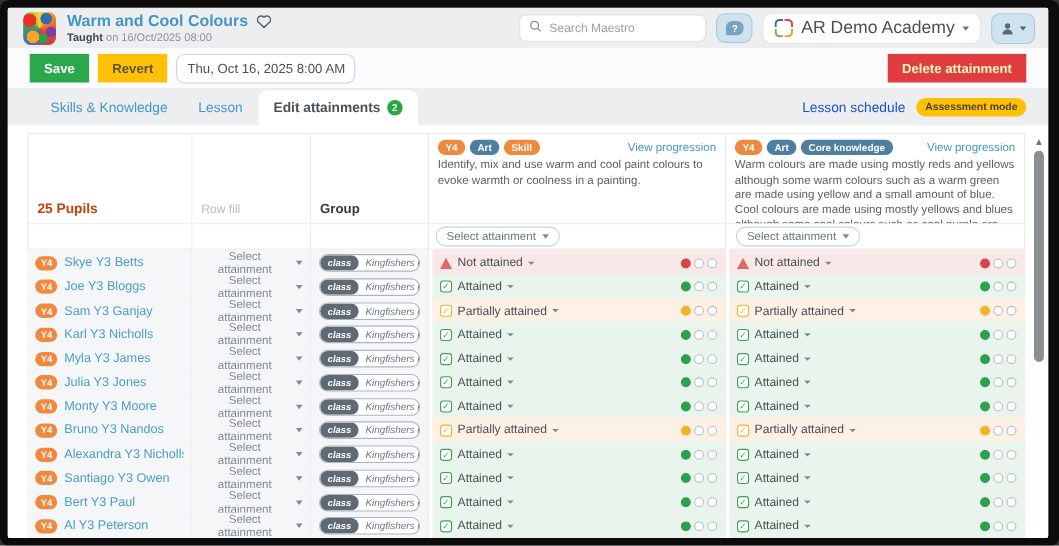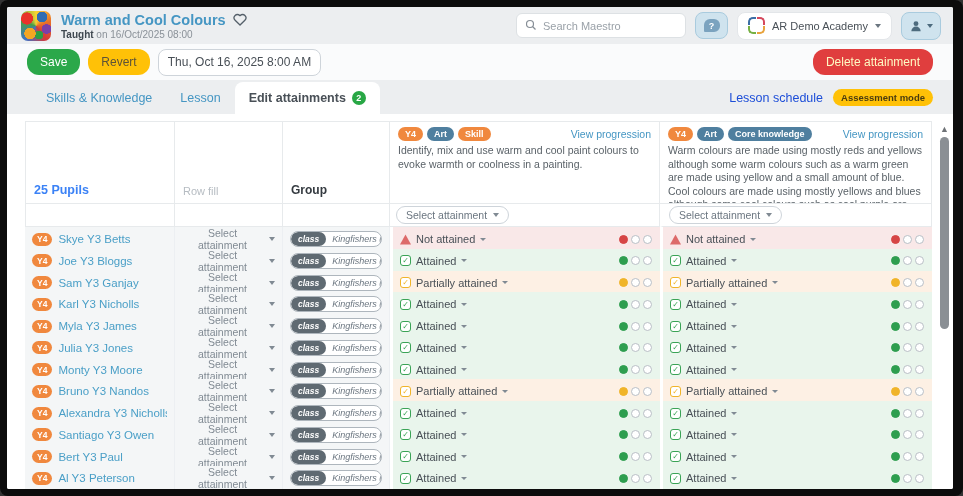--- a/index.html
+++ b/index.html
@@ -40,31 +40,31 @@
             color:#fff; font-size:9px; font-weight:bold; display:flex;
             align-items:center; justify-content:center; }
   .academy-btn { height:28px; background:#fff; border:1px solid #e3e6e9; border-radius:8px;
                  display:flex; align-items:center; gap:7px; padding:0 10px; cursor:pointer; }
   .academy-logo { width:17px; height:17px; position:relative; }
   .academy-logo span { position:absolute; width:8px; height:8px; }
   .al-tl { top:0; left:0; border-top:2.5px solid #3b6ea5; border-left:2.5px solid #3b6ea5; border-top-left-radius:5px; }
   .al-tr { top:0; right:0; border-top:2.5px solid #d5485d; border-right:2.5px solid #d5485d; border-top-right-radius:5px; }
   .al-bl { bottom:0; left:0; border-bottom:2.5px solid #76b043; border-left:2.5px solid #76b043; border-bottom-left-radius:5px; }
   .al-br { bottom:0; right:0; border-bottom:2.5px solid #e8a33d; border-right:2.5px solid #e8a33d; border-bottom-right-radius:5px; }
-  .academy-name { font-size:11px; color:#495057; }
+  .academy-name { font-size:16px; color:#495057; }
   .user-btn { width:40px; height:28px; background:#cfe3ee; border:1px solid #a9cbde;
               border-radius:8px; display:flex; align-items:center; justify-content:center;
               gap:4px; cursor:pointer; color:#4d6b7e; }
   .caret { display:inline-block; width:0; height:0; border-left:3.5px solid transparent;
            border-right:3.5px solid transparent; border-top:4px solid currentColor; }
 
   
   .toolbar { height:36px; background:#fafbfc; display:flex; align-items:center;
              padding:0 20px; gap:8px; flex:none; }
-  .btn { border:none; border-radius:12px; font-size:12px; font-weight:normal;
+  .btn { border:none; border-radius:0; font-size:12px; font-weight:bold;
          padding:6px 13px; cursor:pointer; font-family:"Liberation Sans", sans-serif; }
   .btn-save { background:#2ba84a; color:#fff; }
   .btn-revert { background:#ffc107; color:#5d5338; }
   .btn-delete { background:#e03e3e; color:#fef9c3; margin-left:auto; }
   .date-input { width:163px; height:27px; background:#fff; border:1px solid #ced4da;
                 border-radius:8px; font-size:12px; color:#495057; padding:0 9px;
                 white-space:nowrap; overflow:hidden; display:flex; align-items:center;
                 cursor:pointer; }
 
   
@@ -84,21 +84,21 @@
 
   
   .content { flex:1; background:#fff; padding:7px 0 0 18px; display:flex; overflow:hidden; }
   .table { width:907px; flex:none; }
   .trow { display:grid; grid-template-columns:150px 108px 107px 270px 272px; }
   .thead { height:83px; }
   .thead > div { background:#fff; border-top:1px solid #e7eaec; border-bottom:1px solid #e7eaec;
                  border-right:1px solid #e7eaec; }
   .thead > div:first-child { border-left:1px solid #e7eaec; }
   .hcell { display:flex; align-items:flex-end; padding:6px 8px; }
-  .h-pupils { font-size:12.5px; font-weight:bold; color:#3b82f6; }
+  .h-pupils { font-size:12.5px; font-weight:bold; color:#c2410c; }
   .h-rowfill { font-size:11px; color:#b6bcc2; }
   .h-group { font-size:12px; font-weight:bold; color:#343a40; }
   .crit-cell { padding:5px 8px 4px 8px; overflow:hidden; }
   .crit-top { display:flex; align-items:center; gap:4px; }
   .pill { color:#fff; font-size:9px; font-weight:bold; border-radius:8px;
           padding:1.5px 7px; line-height:11px; }
   .pill[data-color="orange"] { background:#f0883e; }
   .pill[data-color="blue"]   { background:#4f7f9f; }
   .view-prog { margin-left:auto; color:#4596c3; font-size:10.5px; cursor:pointer; }
   .crit-desc { font-size:10.5px; color:#5a6268; line-height:13.5px; margin-top:3px; }

